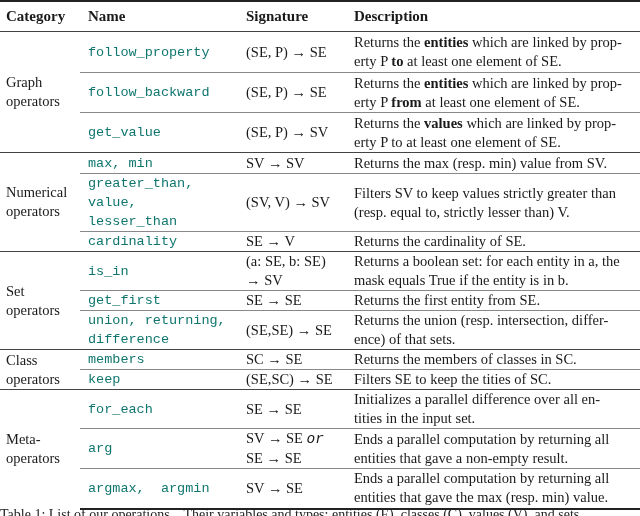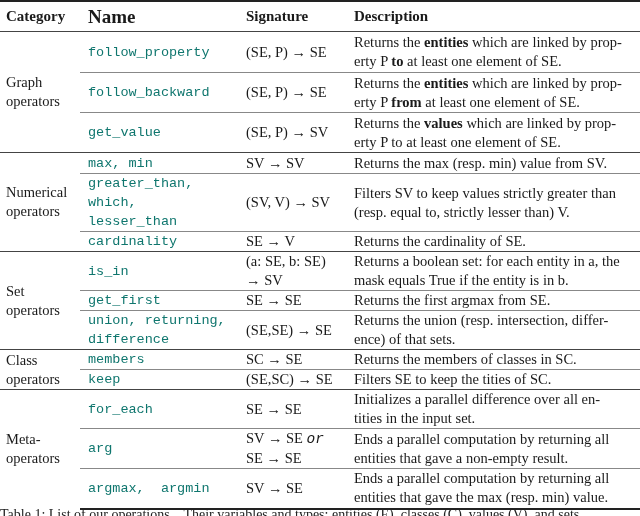--- a/index.html
+++ b/index.html
@@ -31,21 +31,21 @@
       font-size: 14px; line-height: 18px; white-space: nowrap; color: #222;
     }
   </style>
 </head>
 <body>
 
 <table class="tbl">
   <tbody>
       <tr class="thead head-rule top-rule">
     <th class="cat top-rule">Category</th>
-    <th class="name top-rule" style="font-family:'Liberation Serif',serif;font-size:19px;color:#1a1a1a;">Name</th>
+    <th class="name top-rule" style="font-family:'Liberation Serif',serif;font-size:15px;color:#1a1a1a;">Name</th>
     <th class="sig top-rule">Signature</th>
     <th class="desc top-rule">Description</th>
   </tr>
 
   <tr style="height:41px">
     <td class="cat" rowspan="3">
       <div>Graph</div>
       <div>operators</div>
     </td>
     <td class="name">follow_property</td>
@@ -77,21 +77,21 @@
       <div>Numerical</div>
       <div>operators</div>
     </td>
     <td class="name">max, min</td>
     <td class="sig">SV → SV</td>
     <td class="desc">Returns the max (resp. min) value from SV.</td>
   </tr>
   <tr class="mid" style="height:57px">
     <td class="name cell-r">
       <div>greater_than,</div>
-      <div>which,</div>
+      <div>value,</div>
       <div>lesser_than</div>
     </td>
     <td class="sig cell-r">(SV, V) → SV</td>
     <td class="desc cell-r">
       <div>Filters SV to keep values strictly greater than</div>
       <div>(resp. equal to, strictly lesser than) V.</div>
     </td>
   </tr>
   <tr class="mid" style="height:20px">
     <td class="name cell-r">cardinality</td>
@@ -110,21 +110,21 @@
       <div>→ SV</div>
     </td>
     <td class="desc">
       <div>Returns a boolean set: for each entity in a, the</div>
       <div>mask equals True if the entity is in b.</div>
     </td>
   </tr>
   <tr class="mid" style="height:20px">
     <td class="name cell-r">get_first</td>
     <td class="sig cell-r">SE → SE</td>
-    <td class="desc cell-r">Returns the first argmax from SE.</td>
+    <td class="desc cell-r">Returns the first entity from SE.</td>
   </tr>
   <tr class="mid" style="height:39px">
     <td class="name cell-r">
       <div>union, returning,</div>
       <div>difference</div>
     </td>
     <td class="sig cell-r">(SE,SE) → SE</td>
     <td class="desc cell-r">
       <div>Returns the union (resp. intersection, differ-</div>
       <div>ence) of that sets.</div>

